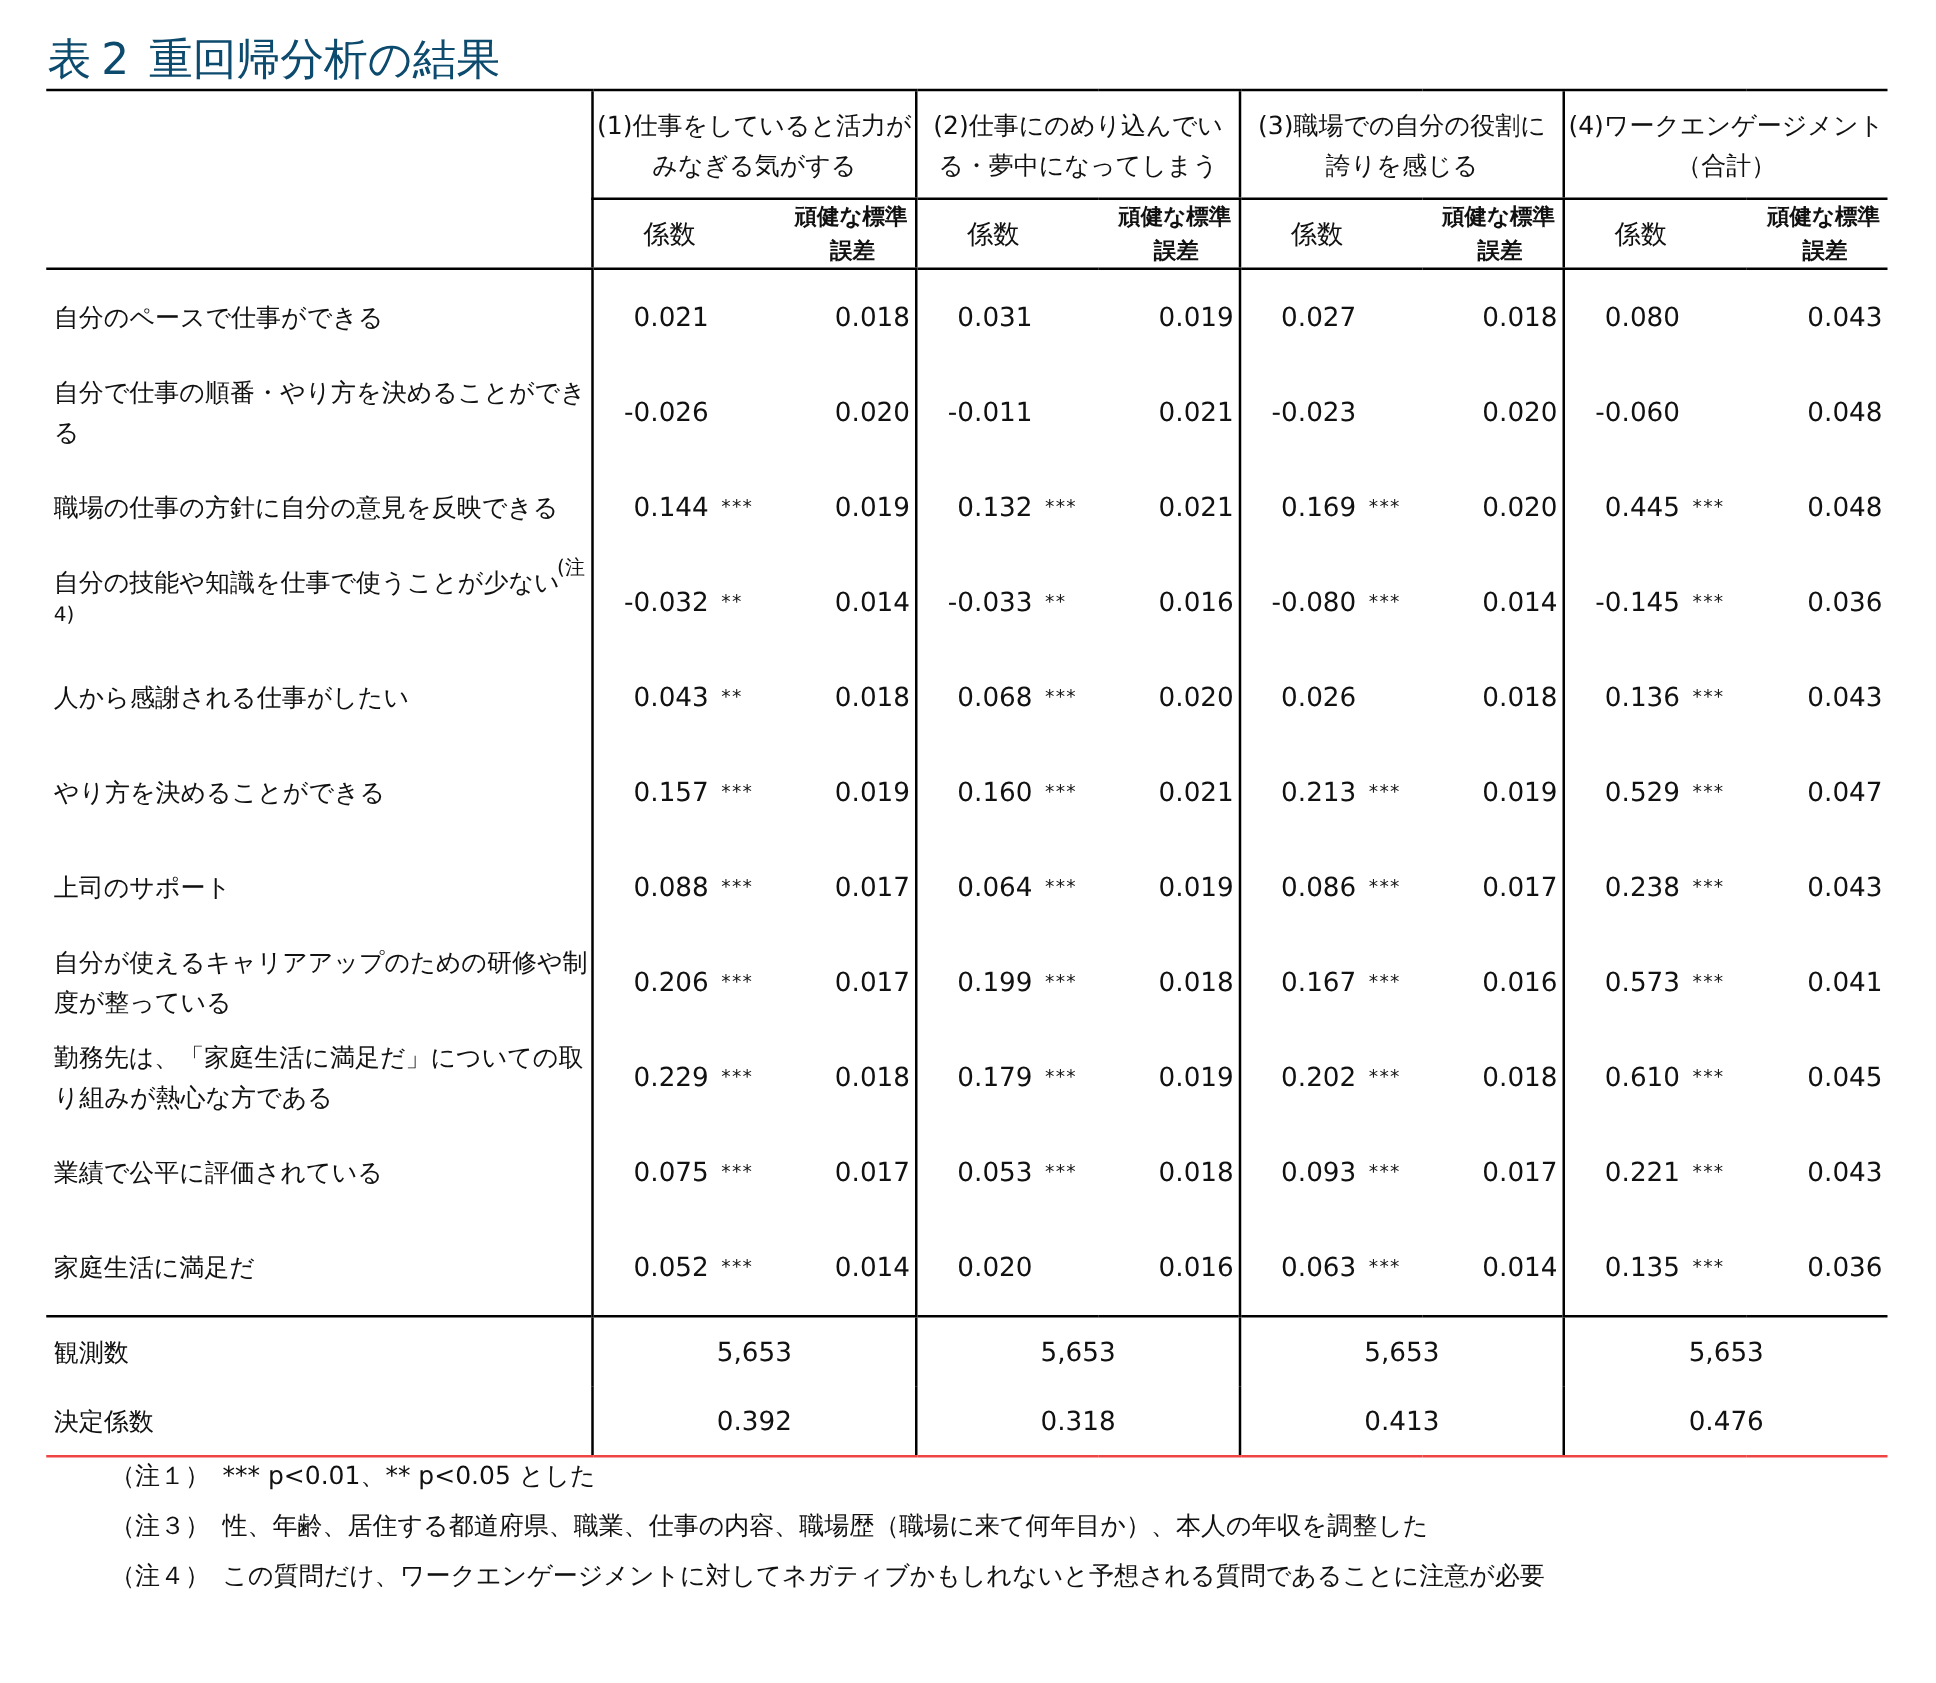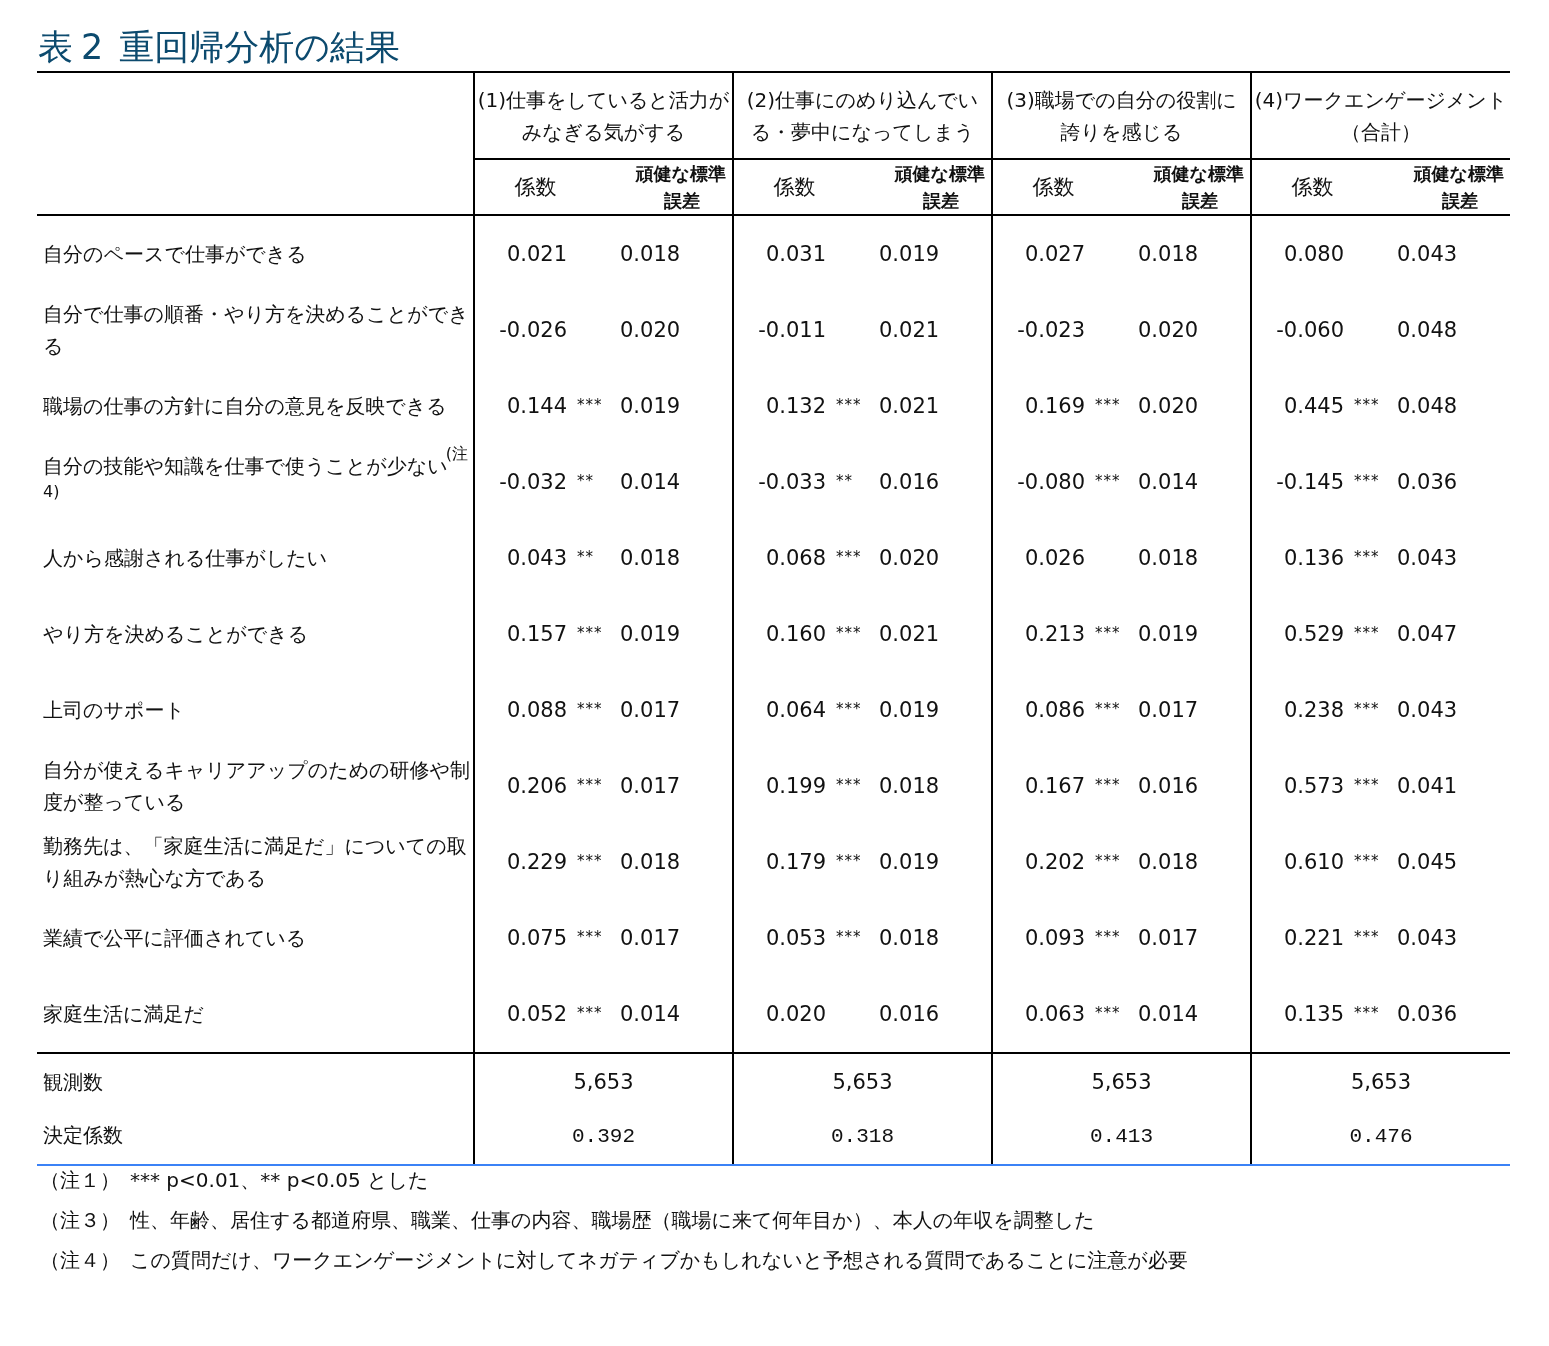--- a/index.html
+++ b/index.html
@@ -35,31 +35,31 @@
   .se-h { text-align: right; font-size: 18px; line-height: 27px; padding-right: 6px !important; }
   .se-h span { display: block; font-weight: bold; }
   .se-h .l2 { padding-right: 26px; }
   tr.data td { height: 76px; vertical-align: middle; }
   tr.data.first td { padding-top: 0; }
   .label { padding-left: 6px !important; font-size: 20px; line-height: 32px; }
   .label sup { font-size: 16px; position: relative; top: -6px; margin-left: -2px; }
   .coef { white-space: nowrap; }
   .coef .v { display: inline-block; width: 92px; text-align: right; font-size: 21px; }
   .coef .s { display: inline-block; margin-left: 10px; font-size: 15px; letter-spacing: 1px; vertical-align: 3px; }
-  .se { padding-right: 4px !important; font-size: 21px; }
+  .se { text-align: right; padding-right: 4px !important; font-size: 21px; }
   tr.stat td { height: 55px; vertical-align: middle; }
   tr.stat.first td { border-top: 2px solid #000; }
-  tr.stat.last td { border-bottom: 2px solid #3b82f6; font-family: Liberation Mono, monospace; }
+  tr.stat.last td { border-bottom: 2px solid #ef4444; }
   .stat-val { text-align: center; font-size: 21px; padding-right: 0 !important; }
   .notes {
     position: absolute; left: 40px; top: 1160px;
     font-size: 20px; line-height: 40px;
   }
   .note { white-space: nowrap; }
-  .note .tag { display: inline-block; width: 90px; }
+  .note .tag { display: inline-block; width: 90px; margin-left: 48px; }
 </style>
 </head>
 <body>
 
 <div class="title"><span>表</span><span class="num">2</span><span>重回帰分析の結果</span></div>
 
 <table class="reg" id="reg-table">
   <colgroup>
     <col style="width:437px">
     <col style="width:146px">

